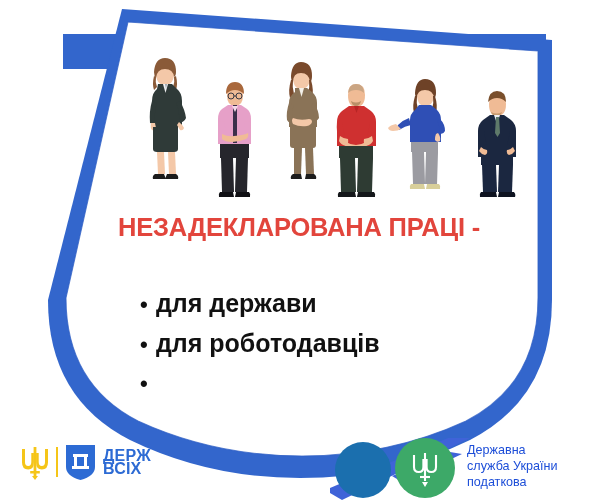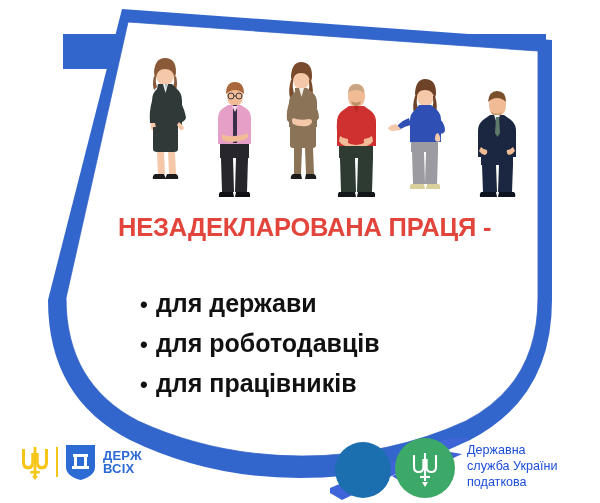--- a/index.html
+++ b/index.html
@@ -46,21 +46,21 @@
     width:16px;flex:0 0 16px;
     font-size:22px;line-height:39px;
     color:#111;
   }
 
   
   #logo-left{position:absolute;left:18px;top:443px;z-index:60;display:flex;align-items:center;}
   #logo-left .trident-yellow{width:34px;height:38px;flex:0 0 34px;}
   #logo-left .divider{width:2px;height:30px;background:#f5c518;margin:0 6px 0 4px;flex:0 0 2px;}
   #logo-left .shield-blue{width:33px;height:38px;flex:0 0 33px;}
-  #logo-left .dp-text{margin-left:6px;color:#2d6bd4;font-weight:bold;font-size:13px;line-height:13.5px;letter-spacing:0.2px;}
+  #logo-left .dp-text{margin-left:6px;color:#2d6bd4;font-weight:bold;font-size:16px;line-height:13.5px;letter-spacing:0.2px;}
 
   
   #logo-right{position:absolute;left:330px;top:432px;width:270px;height:71px;z-index:60;}
   #logo-right .dpsu-text{
     position:absolute;left:137px;top:10px;
     color:#1d4ed8;font-size:12.6px;line-height:16.2px;font-weight:normal;
     white-space:nowrap;
   }
 </style>
 </head>
@@ -193,35 +193,34 @@
       <path d="M513 147 q-3 3-6 3 q-1 4 2 5 q4-1 6-4z" fill="#f0bb95"></path>
       <path d="M481 157 h32 v8 h-32z" fill="#1b2740"></path>
       <path d="M482 165 h14 l1 27 h-14z" fill="#1b2740"></path>
       <path d="M499 165 h14 l-1 27 h-14z" fill="#1b2740"></path>
       <path d="M481 192 h15 l1 5 h-17 q-1-3 1-5z" fill="#0e1320"></path>
       <path d="M499 192 h15 q2 2 1 5 h-17z" fill="#0e1320"></path>
     </g>
   </svg>
 
   <div id="title-block" class="txtlayer">
-    <div class="tline">НЕЗАДЕКЛАРОВАНА ПРАЦЯ -</div>
+    <div class="tline">НЕЗАДЕКЛАРОВАНА ПРАЦІ -</div>
   </div>
 
   <div id="bullets" class="txtlayer">
     <div class="bline">
       <span class="bullet-dot">•</span>
       <span>для держави</span>
     </div>
     <div class="bline">
       <span class="bullet-dot">•</span>
       <span>для роботодавців</span>
     </div>
     <div class="bline">
       <span class="bullet-dot">•</span>
-      <span>для працівників</span>
     </div>
   </div>
 
   <div id="logo-left">
     <svg class="trident-yellow" viewBox="0 0 34 38">
       <g fill="#f5c518">
         <rect x="15.6" y="4" width="2.8" height="30"></rect>
         <path d="M4 6 h3 v13 q0 4 3.2 4 q3.1 0 3.1-4 V10 h2.6 v9.5 q0 7-5.7 7 Q4 26.5 4 19.2z"></path>
         <path d="M30 6 h-3 v13 q0 4-3.2 4 q-3.1 0-3.1-4 V10 h-2.6 v9.5 q0 7 5.7 7 Q30 26.5 30 19.2z"></path>
         <path d="M12.2 28 h9.6 v2.6 h-9.6z"></path>

